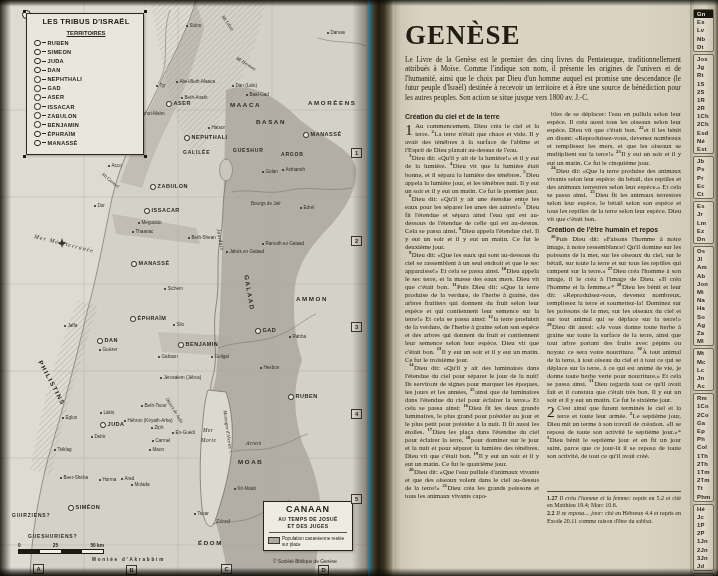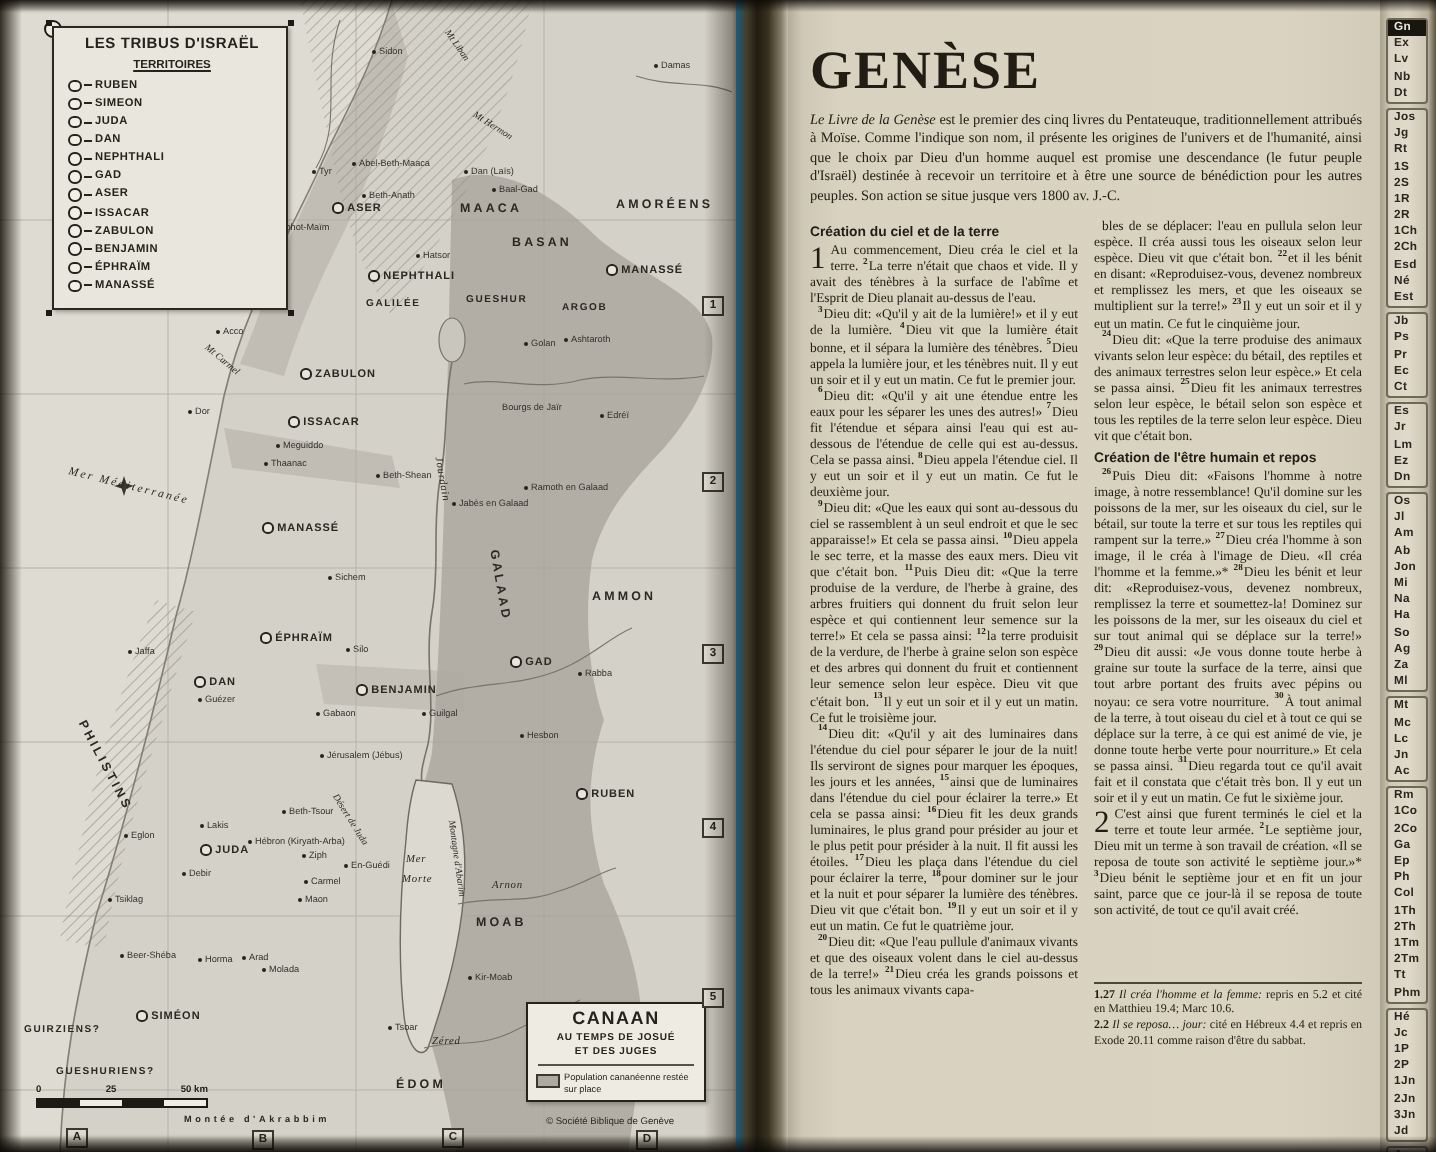--- a/index.html
+++ b/index.html
@@ -1,16 +1,16 @@
 <!DOCTYPE html>
 <html><head>
 <meta charset="utf-8">
 <style>
   html,body{margin:0;padding:0;background:#15120c;}
-  #stage{position:relative;width:718px;height:576px;overflow:hidden;background:#0369a1;
+  #stage{position:relative;width:718px;height:576px;overflow:hidden;background:#0ea5e9;
          font-family:"Liberation Sans",sans-serif;color:#26231c;}
   
   #left-page{position:absolute;left:0;top:0;width:368px;height:576px;
     background:linear-gradient(90deg,#7d7869 0,#c8c5bc 8px,#d7d4cb 30px,#d8d5cd 330px,#a9a496 360px,#6b6557 368px);}
   #map-svg{position:absolute;left:0;top:0;}
   #map-labels{position:absolute;left:0;top:0;width:368px;height:576px;}
   .ml{position:absolute;white-space:nowrap;transform-origin:0 50%;color:#2b2822;line-height:1;}
   .ml .dot{display:inline-block;width:2px;height:2px;background:#26231c;border-radius:50%;
            vertical-align:middle;margin-right:1.5px;}
   .ml .circ{display:inline-block;width:3.6px;height:3.6px;border:0.8px solid #26231c;border-radius:50%;
@@ -61,21 +61,21 @@
   
   #gutter{position:absolute;left:366px;top:0;width:28px;height:576px;
     background:linear-gradient(90deg,rgba(60,54,40,0) 0,#453f2e 25%,#211c11 45%,#38321f 65%,#847c66 88%,#c4bdaa 100%);}
   
   #right-page{position:absolute;left:394px;top:0;width:296px;height:576px;
     background:linear-gradient(90deg,#b3ac99 0,#cfc8b6 7px,#d9d2c0 26px,#dad3c1 250px,#d2cbb9 296px);
     font-family:"Liberation Serif",serif;color:#211d15;}
   #rp-inner{position:relative;padding:22px 9px 0 11px;}
   #gen-title{font-size:27px;font-weight:600;letter-spacing:1px;line-height:1;margin:0;}
   #gen-intro{font-size:7.2px;line-height:9.4px;text-align:justify;margin-top:7px;}
-  #gen-intro .it{font-style:italic;}
+  #gen-intro .it{}
   #gen-section{font-size:7.4px;letter-spacing:.5px;margin-top:8px;font-variant:small-caps;font-weight:600;}
   #columns{display:flex;gap:8px;margin-top:5px;height:419px;overflow:hidden;}
   .col{flex:1 1 0;overflow:hidden;}
   #col-right{display:flex;flex-direction:column;}
   #col-right .vtext{flex:1 1 auto;overflow:hidden;}
   .vhead{font-family:"Liberation Sans",sans-serif;font-weight:bold;font-size:6.9px;margin:3px 0 2px;}
   .vpara{font-size:6.7px;line-height:8.05px;text-align:justify;margin:0;text-indent:4px;}
   .vpara.chap{text-indent:0;}
   .vpara sup{font-size:4.6px;font-weight:bold;line-height:0;margin-right:.5px;}
   .dropcap{float:left;font-size:15.5px;line-height:14px;padding:1px 2.5px 0 0;font-weight:500;}

